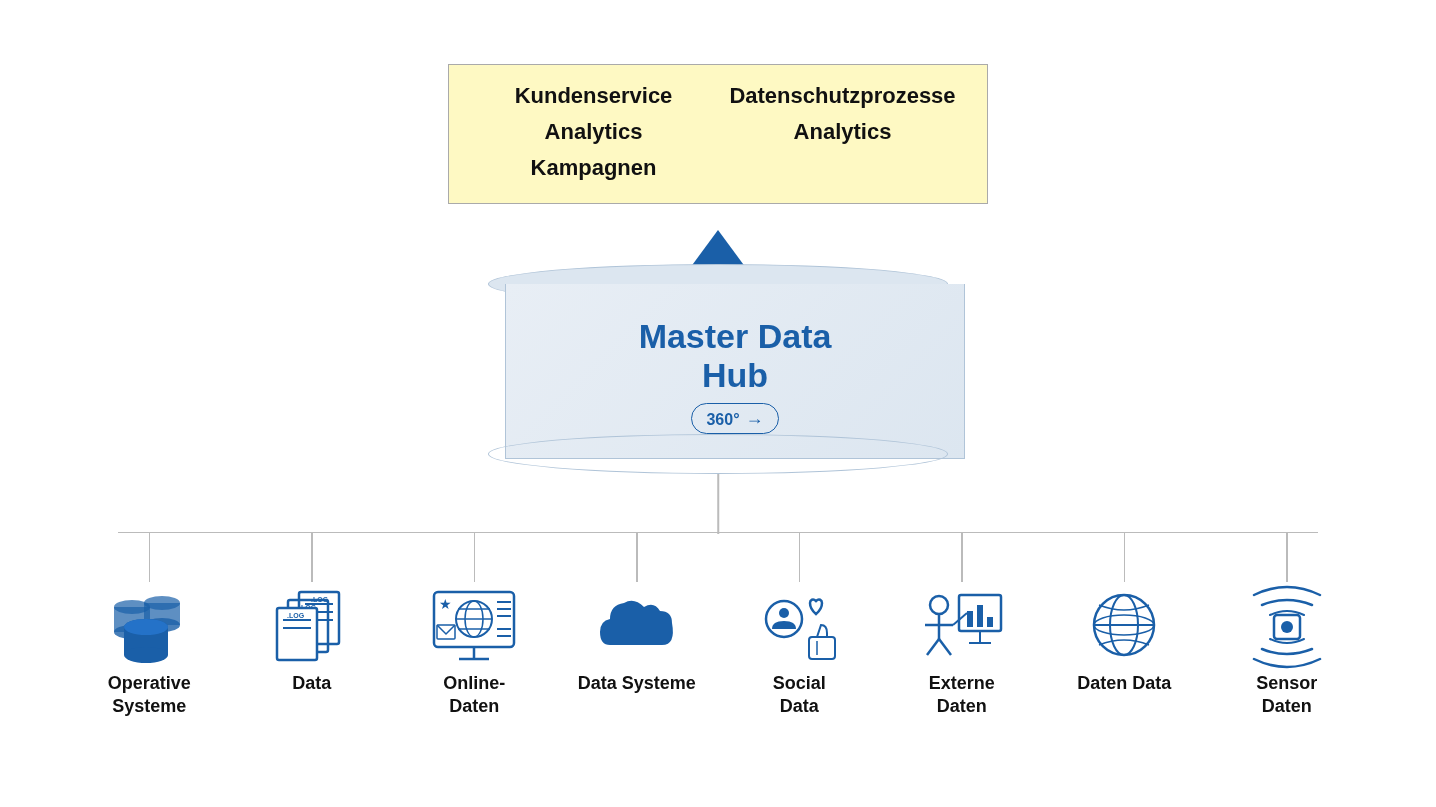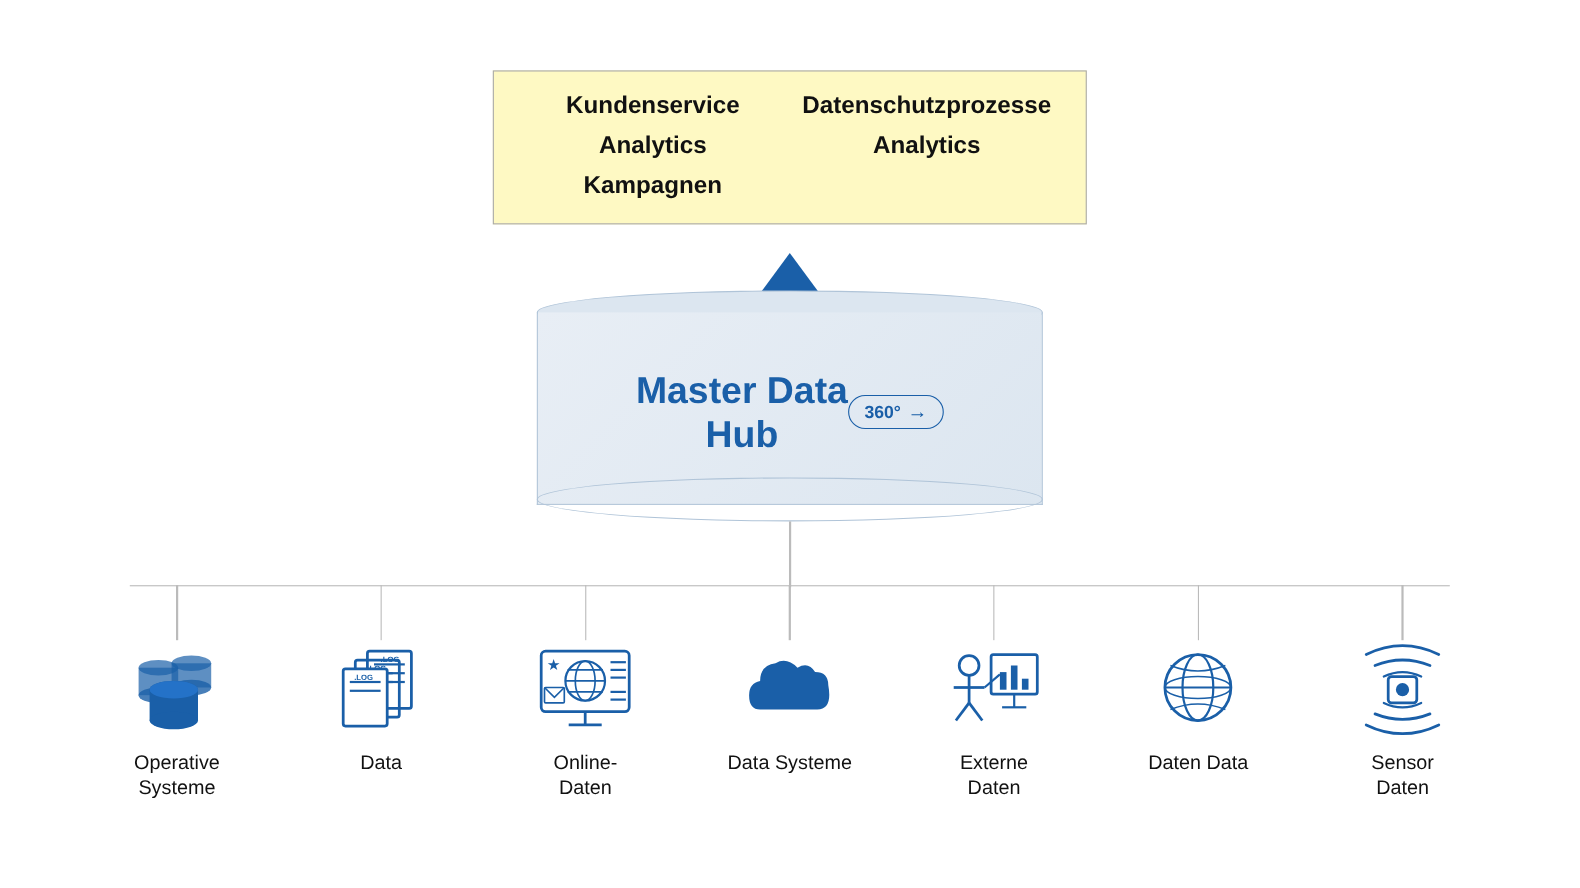--- a/index.html
+++ b/index.html
@@ -59,28 +59,29 @@
       position: absolute;
       top: 230px;
       left: 50%;
       transform: translateX(-50%);
       width: 460px;
       height: 210px;
     }
     .cylinder-body {
       position: absolute;
       top: 20px;
-      left: 0;
+      left: 17px;
       width: 100%;
       height: 175px;
       background: linear-gradient(135deg, #e8eef5 0%, #dce6f0 100%);
       border-left: 1.5px solid #b0c4d8;
       border-right: 1.5px solid #b0c4d8;
       border-bottom: 1.5px solid #b0c4d8;
       display: flex;
+      flex-direction: column;
       align-items: center;
       justify-content: center;
     }
     .cylinder-top {
       position: absolute;
       top: 0;
       left: 0;
       width: 100%;
       height: 40px;
       background: #dce6f0;
@@ -166,24 +167,23 @@
     }
     .icon-svg {
       width: 90px;
       height: 90px;
       display: flex;
       align-items: center;
       justify-content: center;
     }
     .icon-label {
       font-size: 18px;
-      font-weight: 400;
+      font-weight: 700;
       color: #111;
       text-align: center;
-      margin-top: 10px;
       line-height: 1.3;
     }
 
     svg {
       overflow: visible;
     }
   </style>
 </head>
 <body>
 
@@ -303,20 +303,41 @@
     <div class="icon-item">
       <div class="connector-down"></div>
       <div class="icon-svg">
         <svg width="90" height="80" viewBox="0 0 90 80">
           <path d="M18,58 Q8,58 8,45 Q8,34 18,32 Q18,18 32,16 Q42,10 52,20 Q62,14 68,24 Q80,24 80,36 Q84,58 70,58 Z" fill="#1a5fa8"></path>
         </svg>
       </div>
       <div class="icon-label">Data Systeme</div>
     </div>
 
+    <div class="icon-item">
+      <div class="connector-down"></div>
+      <div class="icon-svg">
+        <svg width="90" height="80" viewBox="0 0 90 80">
+
+          <circle cx="30" cy="32" r="18" fill="none" stroke="#1a5fa8" stroke-width="2.5"></circle>
+
+          <circle cx="30" cy="26" r="5" fill="#1a5fa8"></circle>
+          <path d="M18,42 Q18,34 30,34 Q42,34 42,42" fill="#1a5fa8"></path>
+
+          <path d="M68,16 C68,13 65,11 62,14 C59,11 56,13 56,16 C56,22 62,27 62,27 C62,27 68,22 68,16Z" fill="none" stroke="#1a5fa8" stroke-width="2.5"></path>
+
+          <g transform="translate(55,38)">
+            <rect x="0" y="12" width="26" height="22" rx="3" fill="none" stroke="#1a5fa8" stroke-width="2"></rect>
+            <path d="M8,12 L12,0 Q18,0 18,8 L18,12" fill="none" stroke="#1a5fa8" stroke-width="2"></path>
+            <line x1="8" y1="16" x2="8" y2="30" stroke="#1a5fa8" stroke-width="1.5"></line>
+          </g>
+        </svg>
+      </div>
+      <div class="icon-label">Social<br>Data</div>
+    </div>
 
     <div class="icon-item">
       <div class="connector-down"></div>
       <div class="icon-svg">
         <svg width="90" height="80" viewBox="0 0 90 80">
 
           <circle cx="22" cy="18" r="9" fill="none" stroke="#1a5fa8" stroke-width="2.5"></circle>
           <line x1="22" y1="27" x2="22" y2="52" stroke="#1a5fa8" stroke-width="2.5"></line>
           <line x1="8" y1="38" x2="36" y2="38" stroke="#1a5fa8" stroke-width="2.5"></line>
           <line x1="22" y1="52" x2="10" y2="68" stroke="#1a5fa8" stroke-width="2.5"></line>

